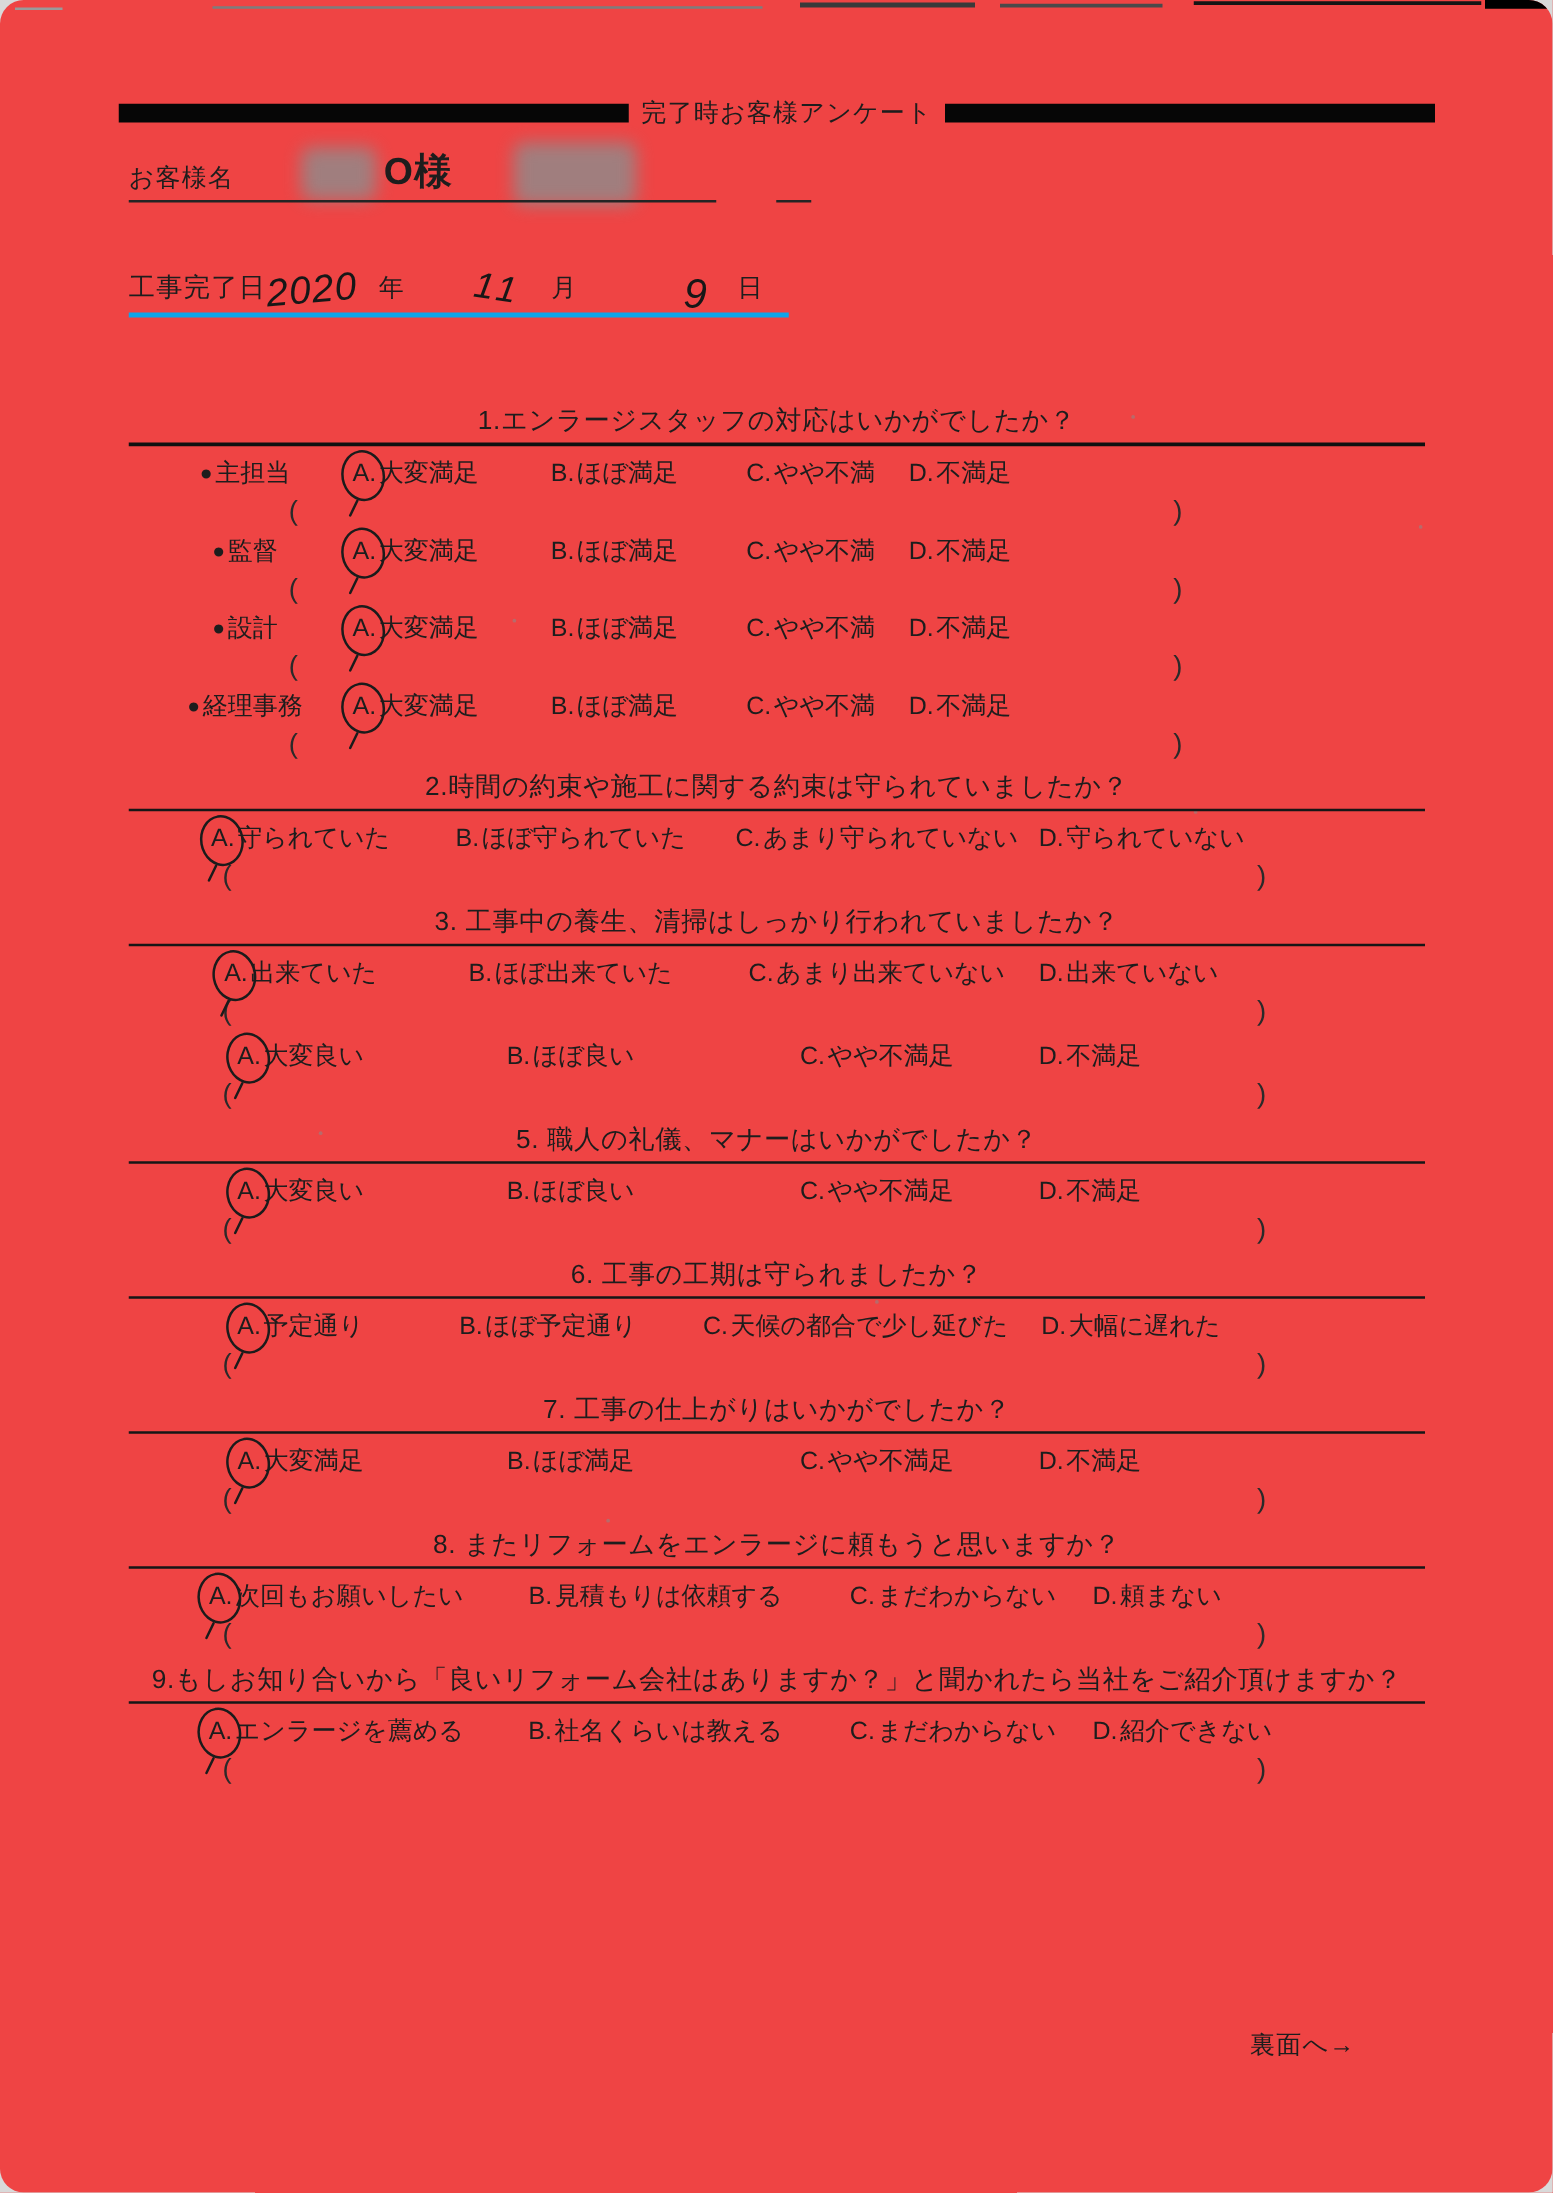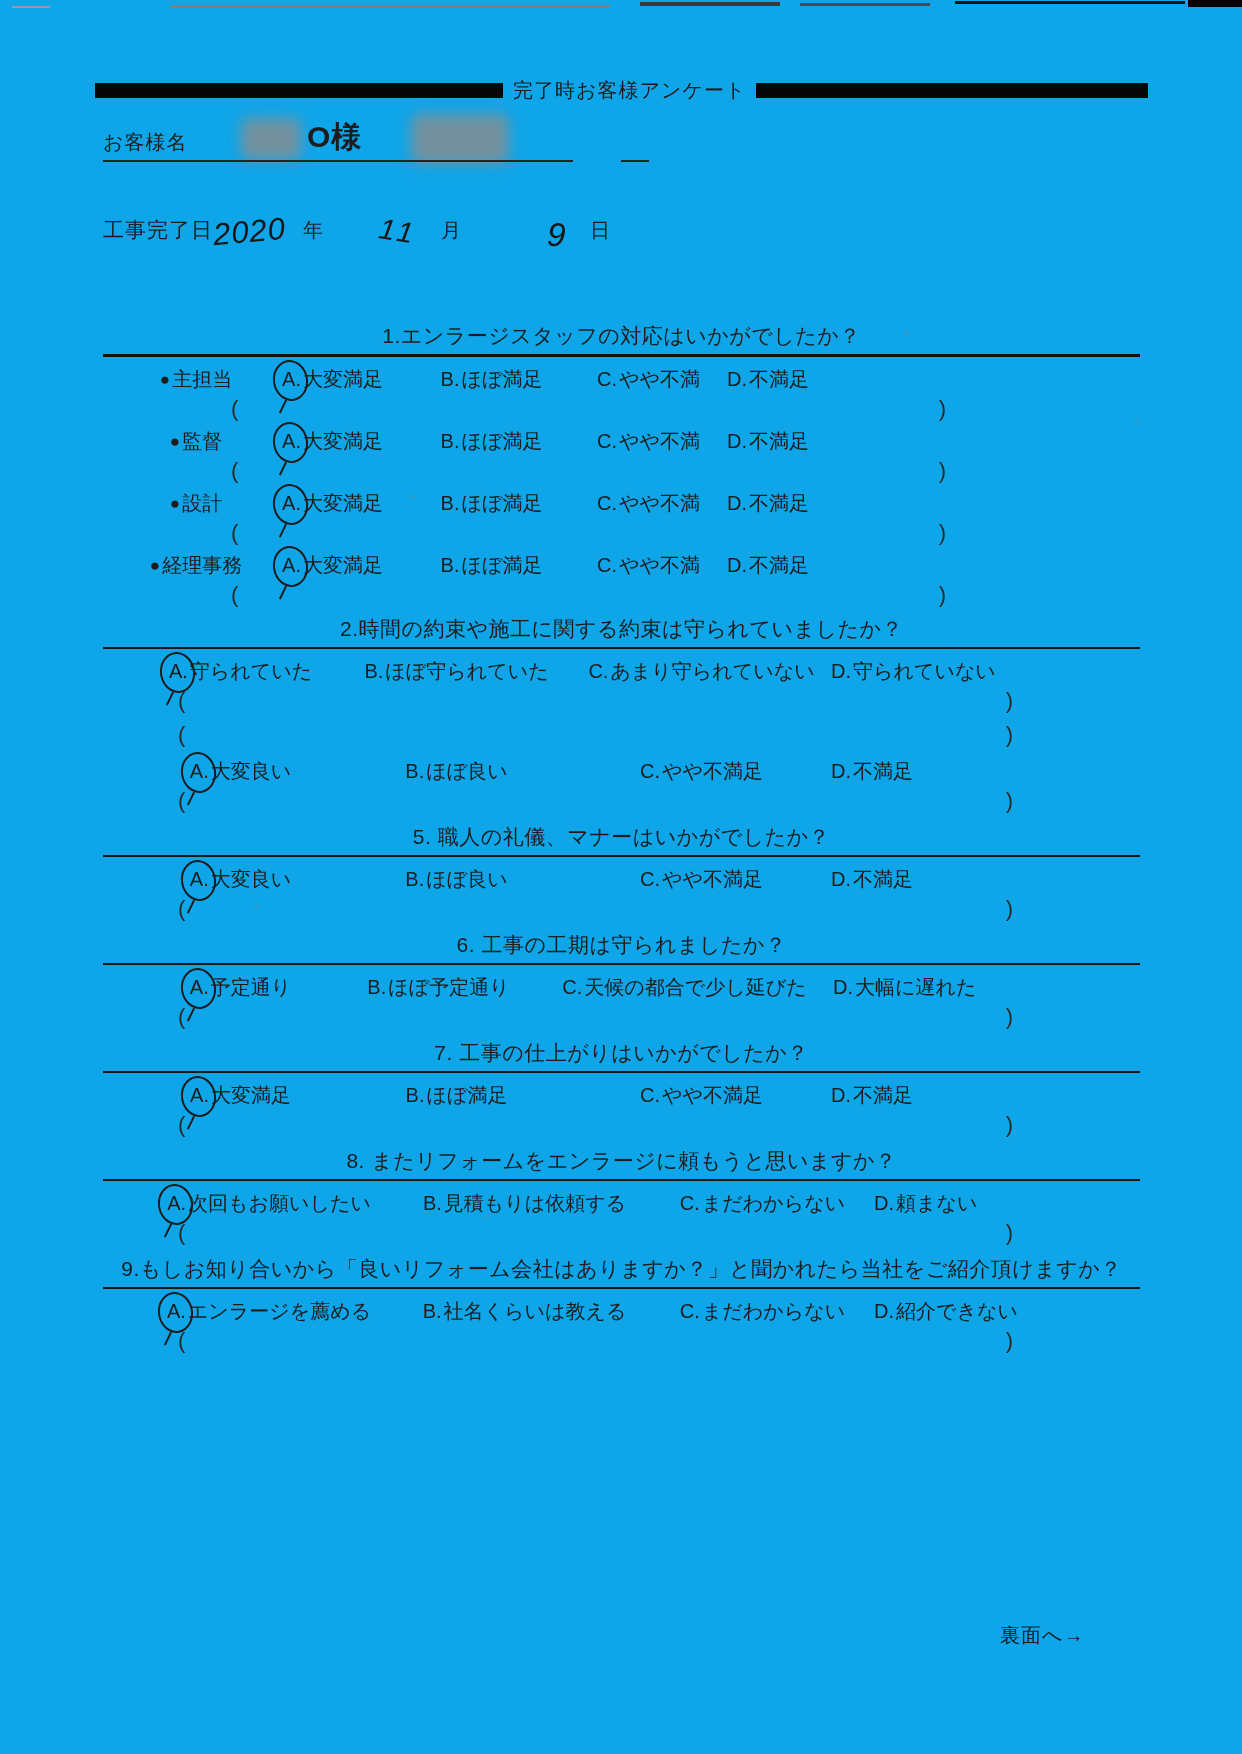--- a/index.html
+++ b/index.html
@@ -1,23 +1,24 @@
 <!DOCTYPE html>
 <html><head>
 <meta charset="utf-8">
 <style>
   html,body{margin:0;padding:0;background:#d9d9d9;}
   .page{
     position:relative;
     width:1242px;height:1754px;
     margin:0 auto;
-    background:#0ea5e9;
+    background:#ef4444;
     font-family:"Liberation Sans","DejaVu Sans",sans-serif;
     color:#1d1d1d;
     overflow:hidden;
+    border-radius:19px;
   }
   
   .artifact{position:absolute;background:#222;}
   .speck{position:absolute;width:3px;height:3px;background:#8a8a8a;border-radius:50%;opacity:.55;}
   
   .titlebar{position:absolute;top:82px;left:95px;right:94px;height:16px;display:flex;align-items:center;}
   .hbar{height:15px;background:#060606;}
   .hbar.left{width:408px;}
   .hbar.right{flex:1;}
   .form-title{font-size:20px;font-weight:normal;margin:0 10px;white-space:nowrap;letter-spacing:1px;}
@@ -195,20 +196,27 @@
         <div class="cell"><span class="key">C.</span><span>あまり守られていない</span></div>
         <div class="cell"><span class="key">D.</span><span>守られていない</span></div>
       </div>
       <div class="comment">
           <span>(</span>
           <span>)</span>
         </div>
     </section>
 
     <section class="q">
+      <div class="q-title">3. 工事中の養生、清掃はしっかり行われていましたか？</div>
+      <div class="opts cells-std">
+        <div class="cell"><span class="key circled">A.</span><span>出来ていた</span></div>
+        <div class="cell"><span class="key">B.</span><span>ほぼ出来ていた</span></div>
+        <div class="cell"><span class="key">C.</span><span>あまり出来ていない</span></div>
+        <div class="cell"><span class="key">D.</span><span>出来ていない</span></div>
+      </div>
       <div class="comment">
           <span>(</span>
           <span>)</span>
         </div>
     </section>
 
     <section class="q">
       <div class="opts cells-std">
         <div class="cell"><span class="key circled">A.</span><span>大変良い</span></div>
         <div class="cell"><span class="key">B.</span><span>ほぼ良い</span></div>

